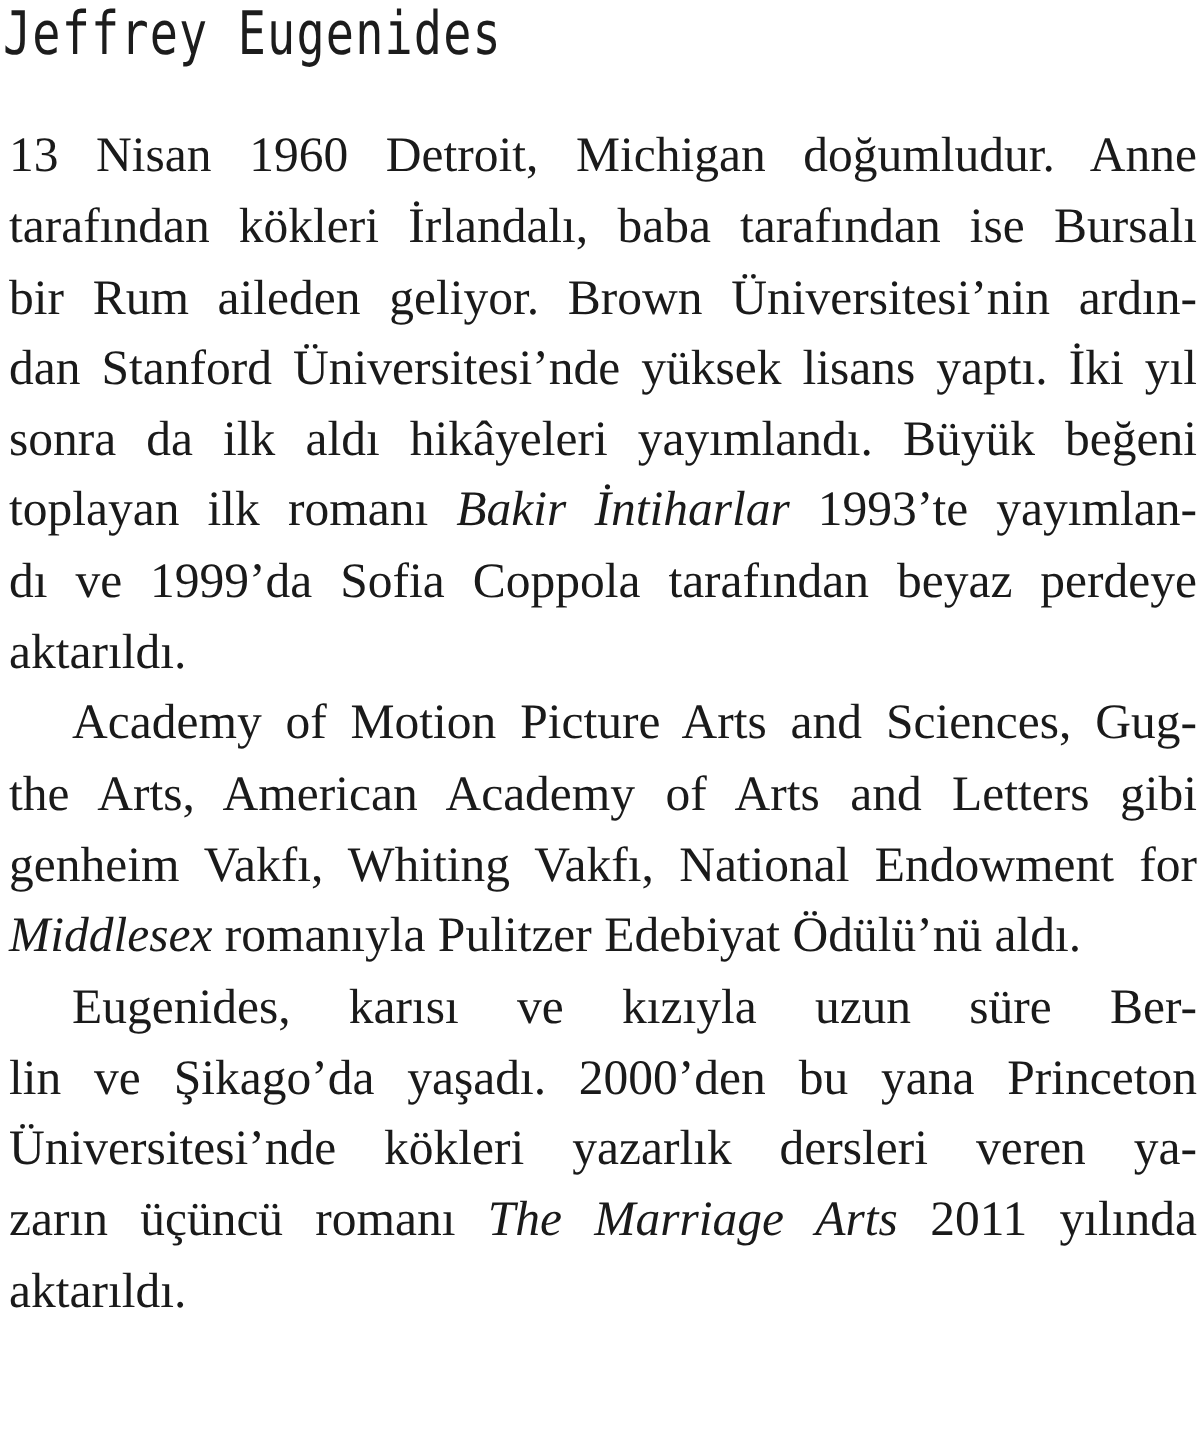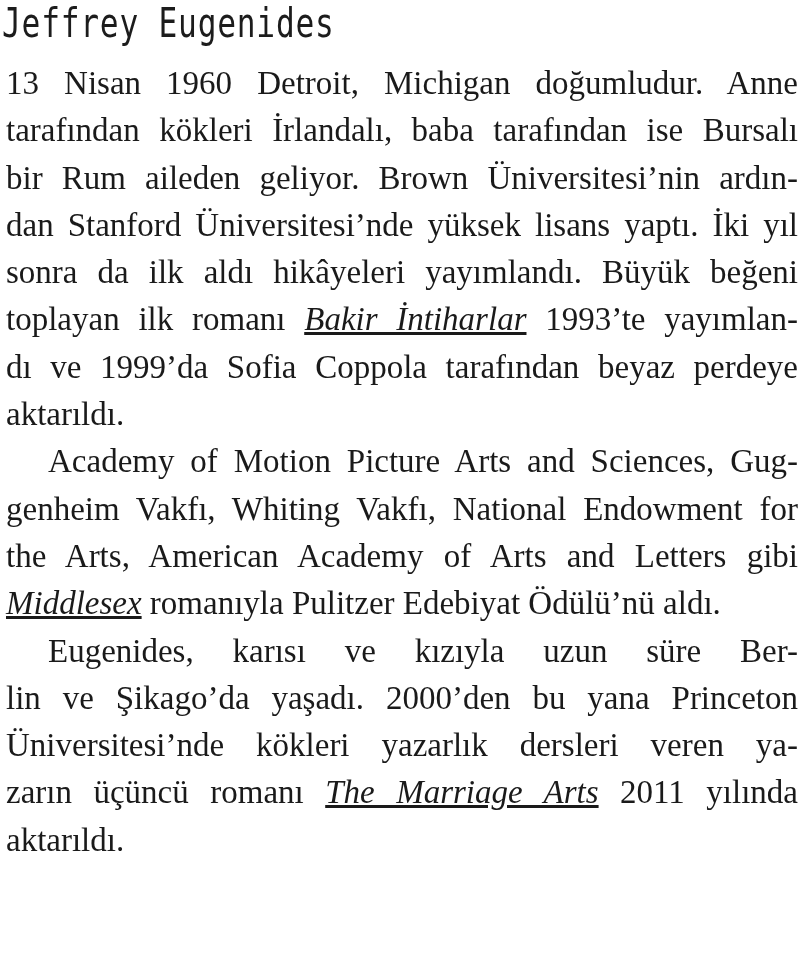--- a/index.html
+++ b/index.html
@@ -5,51 +5,51 @@
   html, body { margin: 0; padding: 0; background: #ffffff; }
   body { width: 800px; height: 956px; overflow: hidden; position: relative; color: #1a1a1a; }
   .title {
     position: absolute; left: 2px; top: 0px;
     font-family: "DejaVu Sans Mono", monospace;
     font-size: 40px; line-height: 46px; letter-spacing: 1px;
     transform: scaleX(0.78); transform-origin: left top;
     color: #1c1c1c; margin: 0; font-weight: normal;
   }
   .body-text {
-    position: absolute; left: 6px; top: 60px; width: 792px;
+    position: absolute; left: 6px; top: 81px; width: 792px;
     font-family: "Liberation Serif", serif;
     font-size: 33px; line-height: 47.3px;
   }
   .line {
     display: block; height: 47.3px; white-space: nowrap;
     text-align: justify; text-align-last: justify;
   }
   .line.last { text-align-last: left; }
   .line.indent { padding-left: 42px; }
-  i { font-style: italic; text-decoration: underline; }
+  i { font-style: italic; }
 </style>
 </head>
 <body>
 
 <h1 class="title">Jeffrey Eugenides</h1>
 
 <div class="body-text">
 
   <span class="line">13 Nisan 1960 Detroit, Michigan doğumludur. Anne</span>
   <span class="line">tarafından kökleri İrlandalı, baba tarafından ise Bursalı</span>
   <span class="line">bir Rum aileden geliyor. Brown Üniversitesi’nin ardın-</span>
   <span class="line">dan Stanford Üniversitesi’nde yüksek lisans yaptı. İki yıl</span>
   <span class="line">sonra da ilk aldı hikâyeleri yayımlandı. Büyük beğeni</span>
   <span class="line"><span>toplayan ilk romanı </span><i>Bakir İntiharlar</i><span> 1993’te yayımlan-</span></span>
   <span class="line">dı ve 1999’da  Sofia Coppola tarafından beyaz perdeye</span>
   <span class="line last">aktarıldı.</span>
 
   <span class="line indent">Academy of Motion Picture Arts and Sciences, Gug-</span>
+  <span class="line">the Arts, American Academy of Arts and Letters gibi</span>
   <span class="line">genheim Vakfı, Whiting Vakfı, National Endowment for</span>
-  <span class="line">the Arts, American Academy of Arts and Letters gibi</span>
   <span class="line last"><span></span><i>Middlesex</i><span> romanıyla Pulitzer Edebiyat Ödülü’nü aldı.</span></span>
 
   <span class="line indent">Eugenides, karısı ve kızıyla uzun süre Ber-</span>
   <span class="line">lin ve Şikago’da yaşadı. 2000’den bu yana Princeton</span>
   <span class="line">Üniversitesi’nde kökleri yazarlık dersleri veren ya-</span>
   <span class="line"><span>zarın üçüncü romanı </span><i>The Marriage Arts</i><span> 2011 yılında</span></span>
   <span class="line last">aktarıldı.</span>
 </div>
 
 </body></html>

